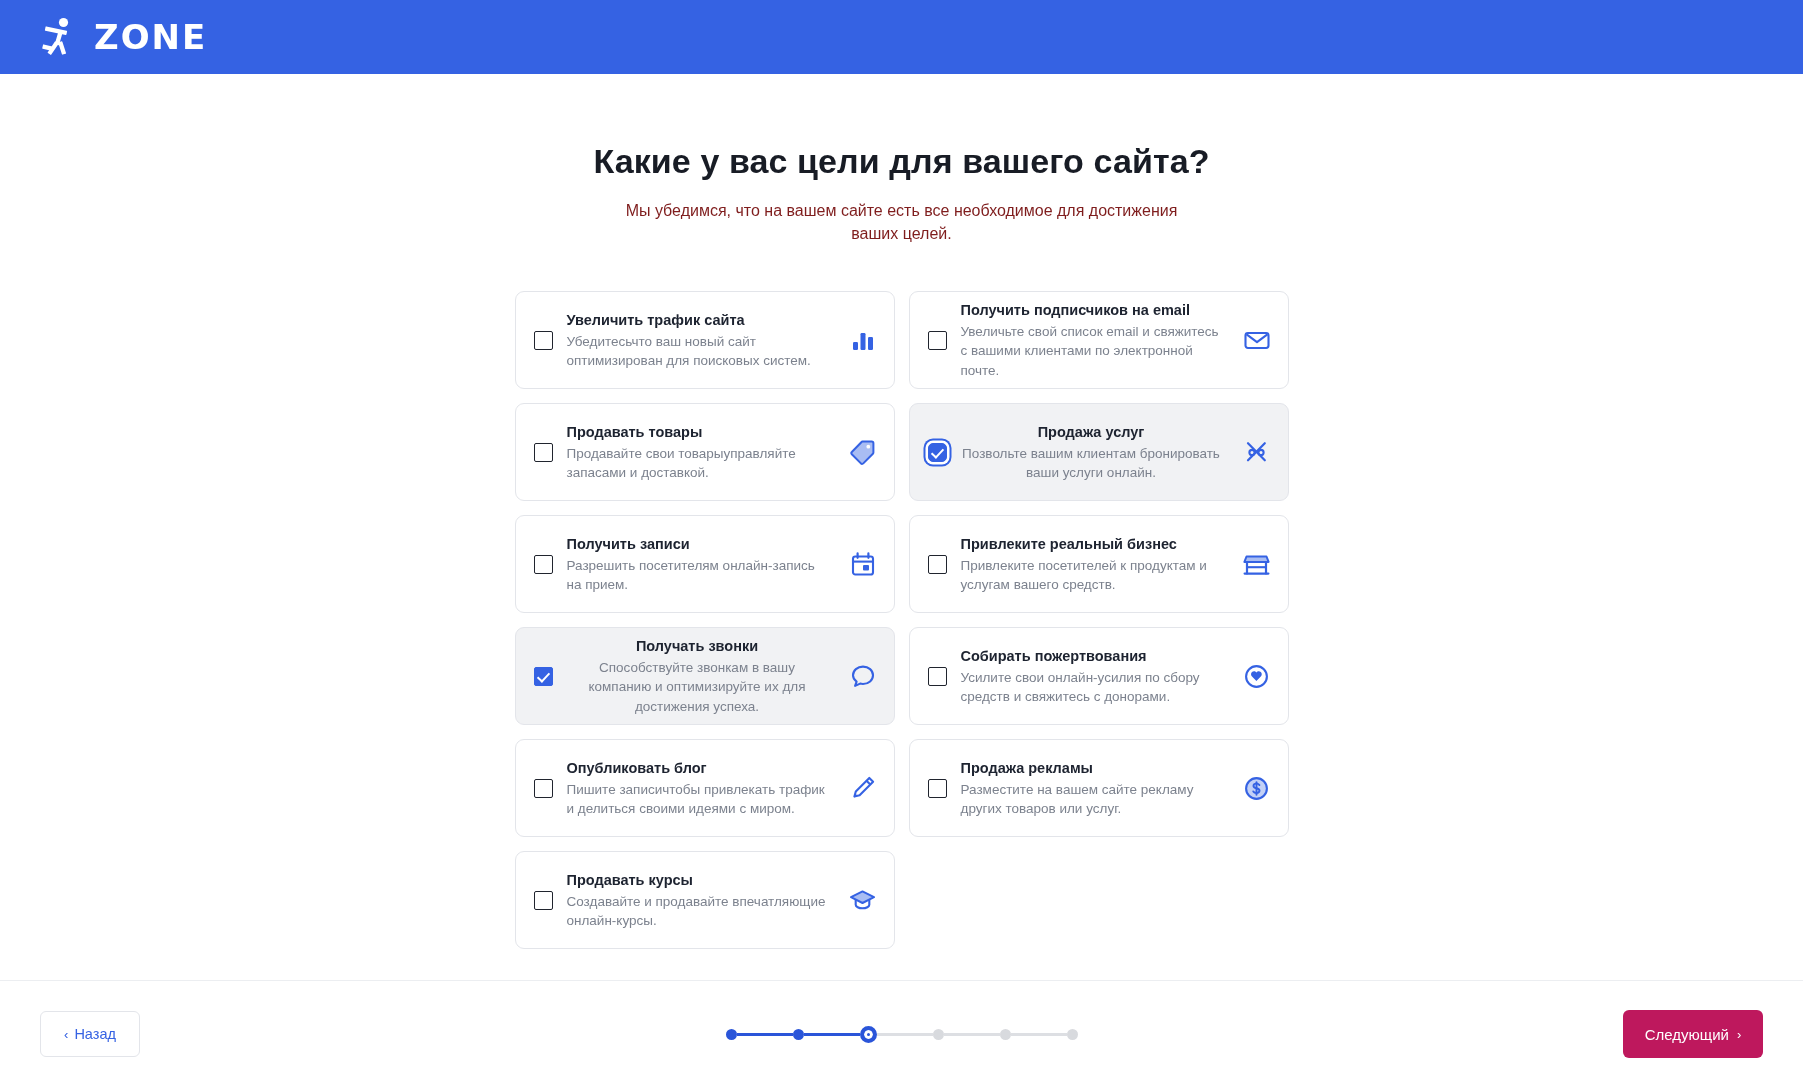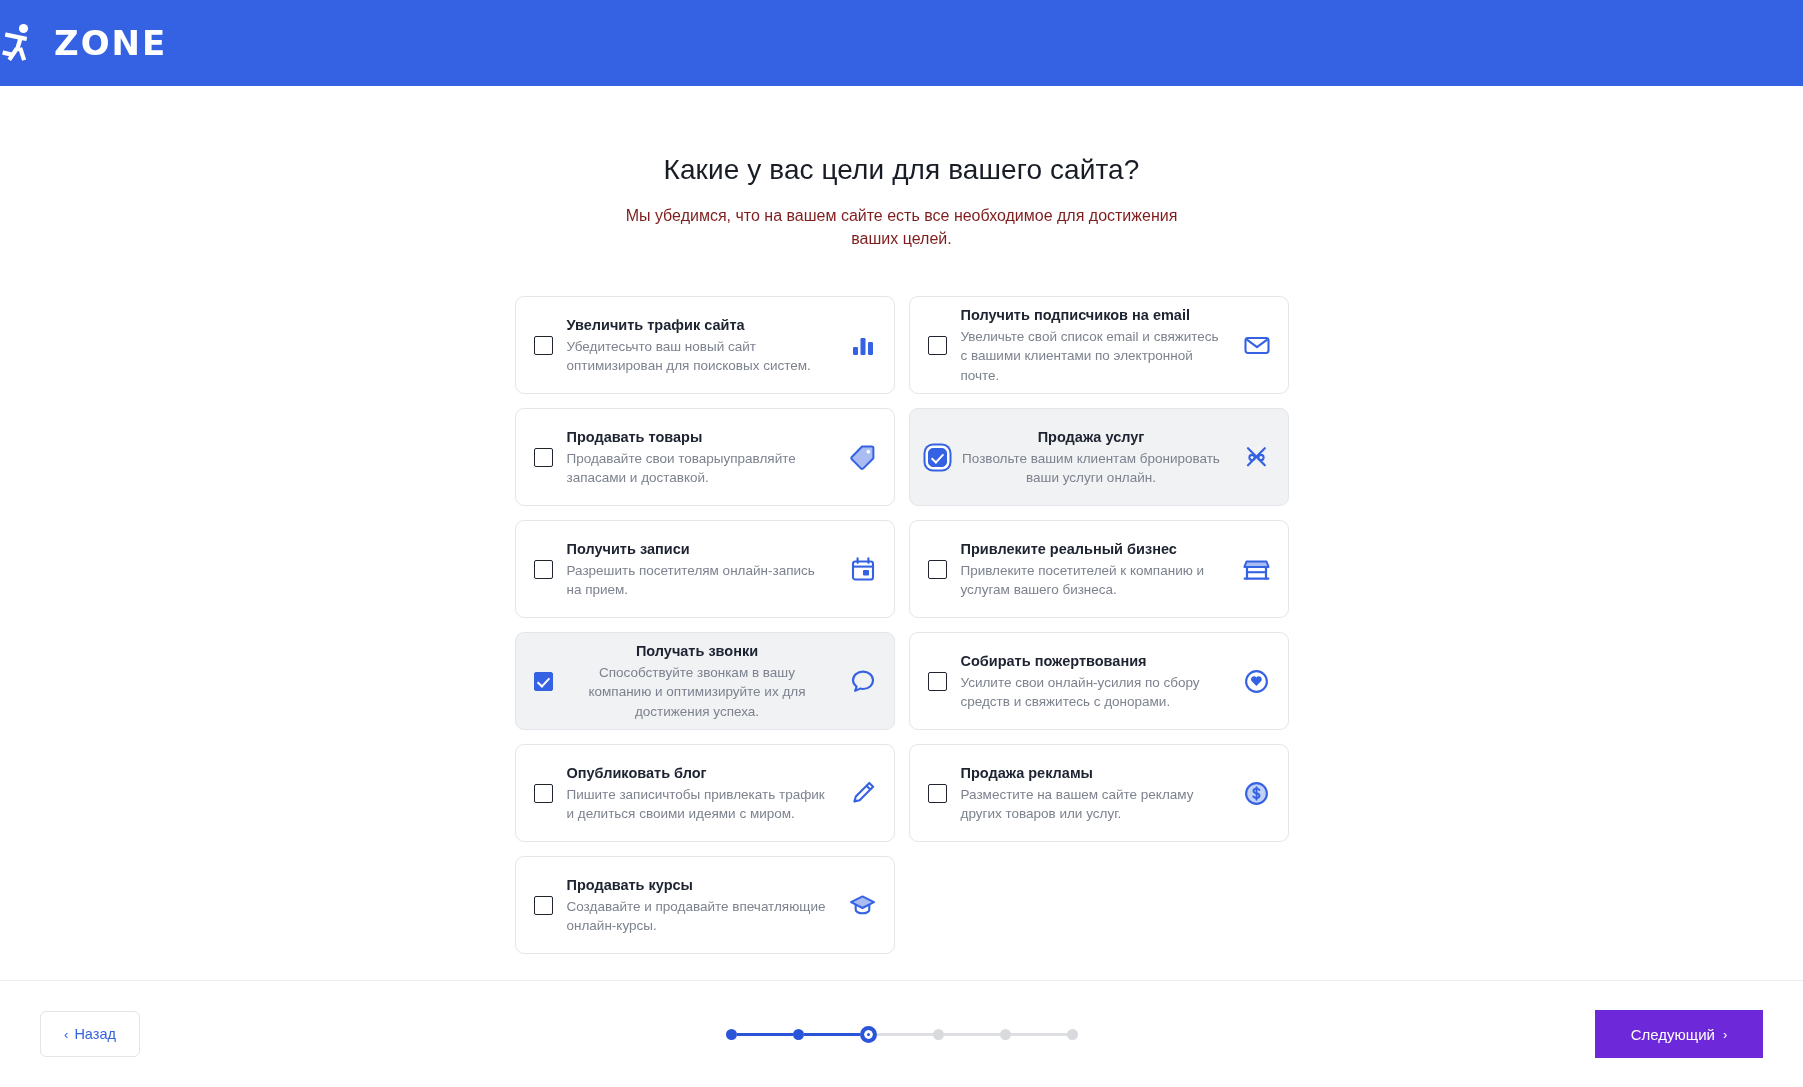--- a/index.html
+++ b/index.html
@@ -11,24 +11,25 @@
     width: 1803px;
     height: 1087px;
     background: #ffffff;
     font-family: "Liberation Sans", "DejaVu Sans", sans-serif;
     overflow: hidden;
     position: relative;
   }
 
   
   .app-header {
-    height: 86px;
+    height: 74px;
     background: #3562e3;
     display: flex;
     align-items: center;
+    padding-left: 40px;
   }
   .brand {
     display: flex;
     align-items: center;
     gap: 14px;
   }
   .brand-logo-icon {
     width: 40px;
     height: 44px;
     display: block;
@@ -44,22 +45,22 @@
 
   
   .main-area {
     height: 895px;
     background: #ffffff;
     padding-top: 68px;
     overflow: hidden;
   }
   .page-title {
     text-align: center;
-    font-size: 28px;
-    font-weight: 400;
+    font-size: 34px;
+    font-weight: 700;
     color: #181c25;
     margin: 0 0 18px 0;
     letter-spacing: 0.1px;
   }
   .page-subtitle {
     text-align: center;
     font-size: 16px;
     line-height: 1.45;
     color: #7f1d1d;
     margin: 0 auto;
@@ -173,25 +174,25 @@
     font-size: 14.5px;
     font-family: "Liberation Sans", sans-serif;
     display: flex;
     align-items: center;
     justify-content: center;
     gap: 6px;
     cursor: pointer;
   }
   .btn-next {
     margin-left: auto;
-    width: 168px;
+    width: 140px;
     height: 48px;
     border: none;
-    border-radius: 0;
-    background: #6d28d9;
+    border-radius: 6px;
+    background: #be185d;
     color: #ffffff;
     font-size: 15px;
     font-family: "Liberation Sans", sans-serif;
     display: flex;
     align-items: center;
     justify-content: center;
     gap: 8px;
     cursor: pointer;
   }
   .chev { font-size: 13px; line-height: 1; }
@@ -317,21 +318,21 @@
             <path d="M3 10.6h20" stroke="#3562e3" stroke-width="2.1"></path>
             <path d="M7.6 2.4v4.4M18.4 2.4v4.4" stroke="#3562e3" stroke-width="2.2" stroke-linecap="round"></path>
             <rect x="13" y="14" width="6" height="5.4" rx="1" fill="#3562e3"></rect>
           </svg>
         </div>
       </div>
       <div class="goal-card">
         <div class="cb"></div>
         <div class="goal-text">
           <div class="goal-title">Привлеките реальный бизнес</div>
-          <div class="goal-desc">Привлеките посетителей к компанию и услугам вашего бизнеса.</div>
+          <div class="goal-desc">Привлеките посетителей к продуктам и услугам вашего средств.</div>
         </div>
         <div class="goal-icon">
           <svg width="27" height="27" viewBox="0 0 27 27">
             <path d="M3.5 5.5h20l2.1 5.4H1.4z" fill="#a9bdf3" stroke="#3562e3" stroke-width="2" stroke-linejoin="round"></path>
             <path d="M4 11.6v10.8M23 11.6v10.8" stroke="#3562e3" stroke-width="2.2" stroke-linecap="round"></path>
             <path d="M1.6 22.6h23.8" stroke="#3562e3" stroke-width="2.2" stroke-linecap="round"></path>
             <path d="M4 16.2h19" stroke="#3562e3" stroke-width="2.1"></path>
           </svg>
         </div>
       </div>

